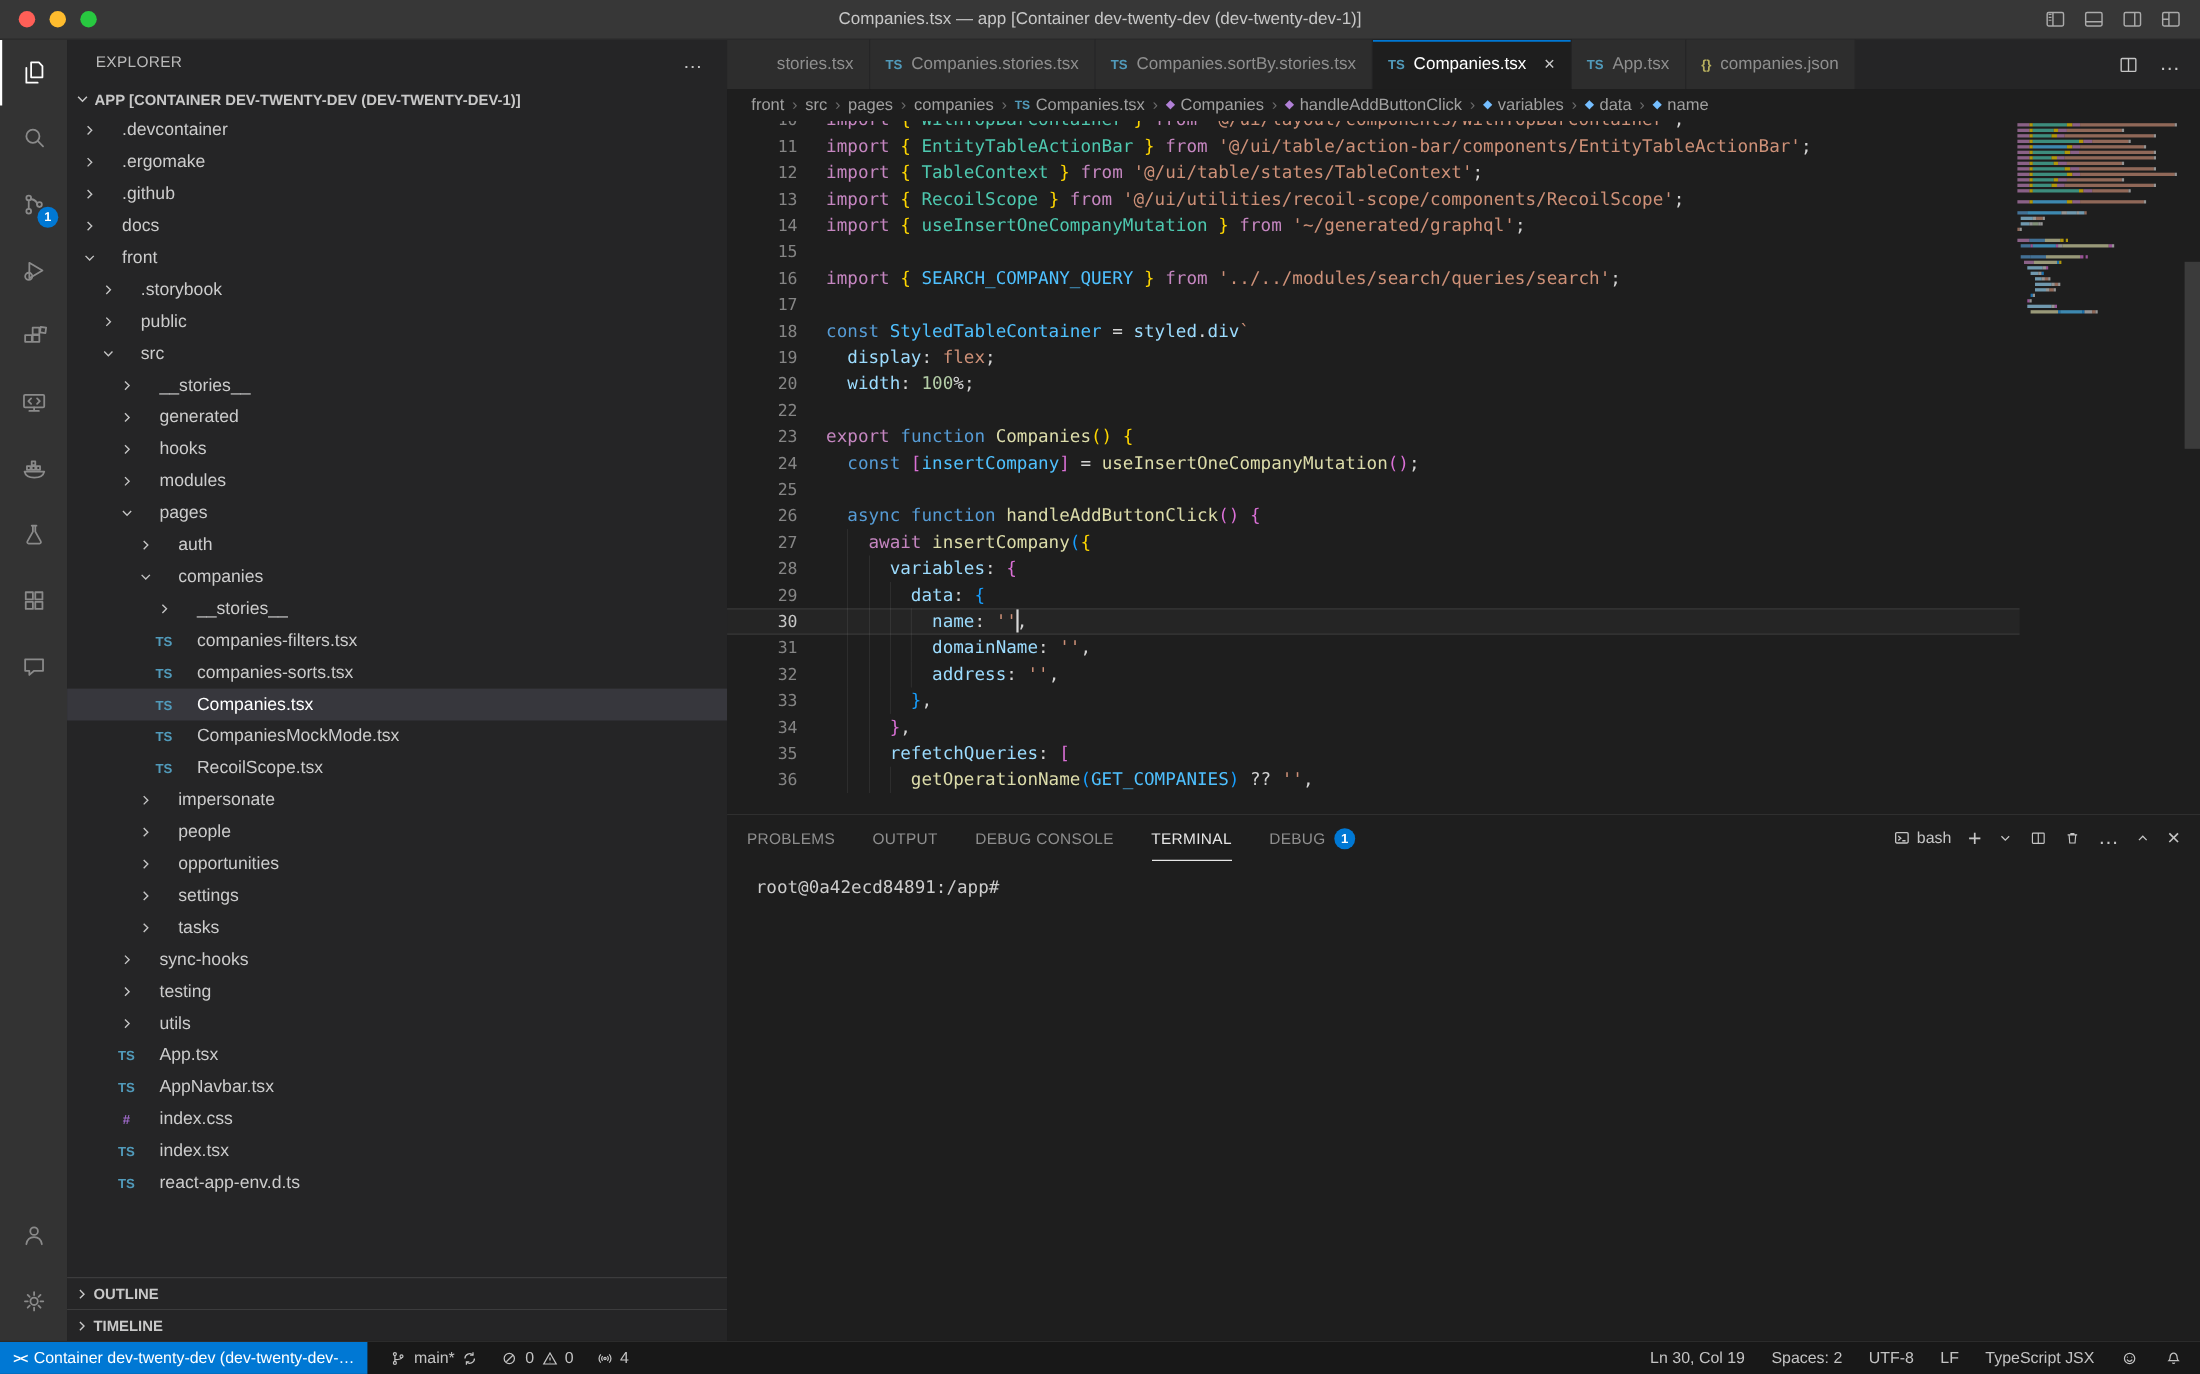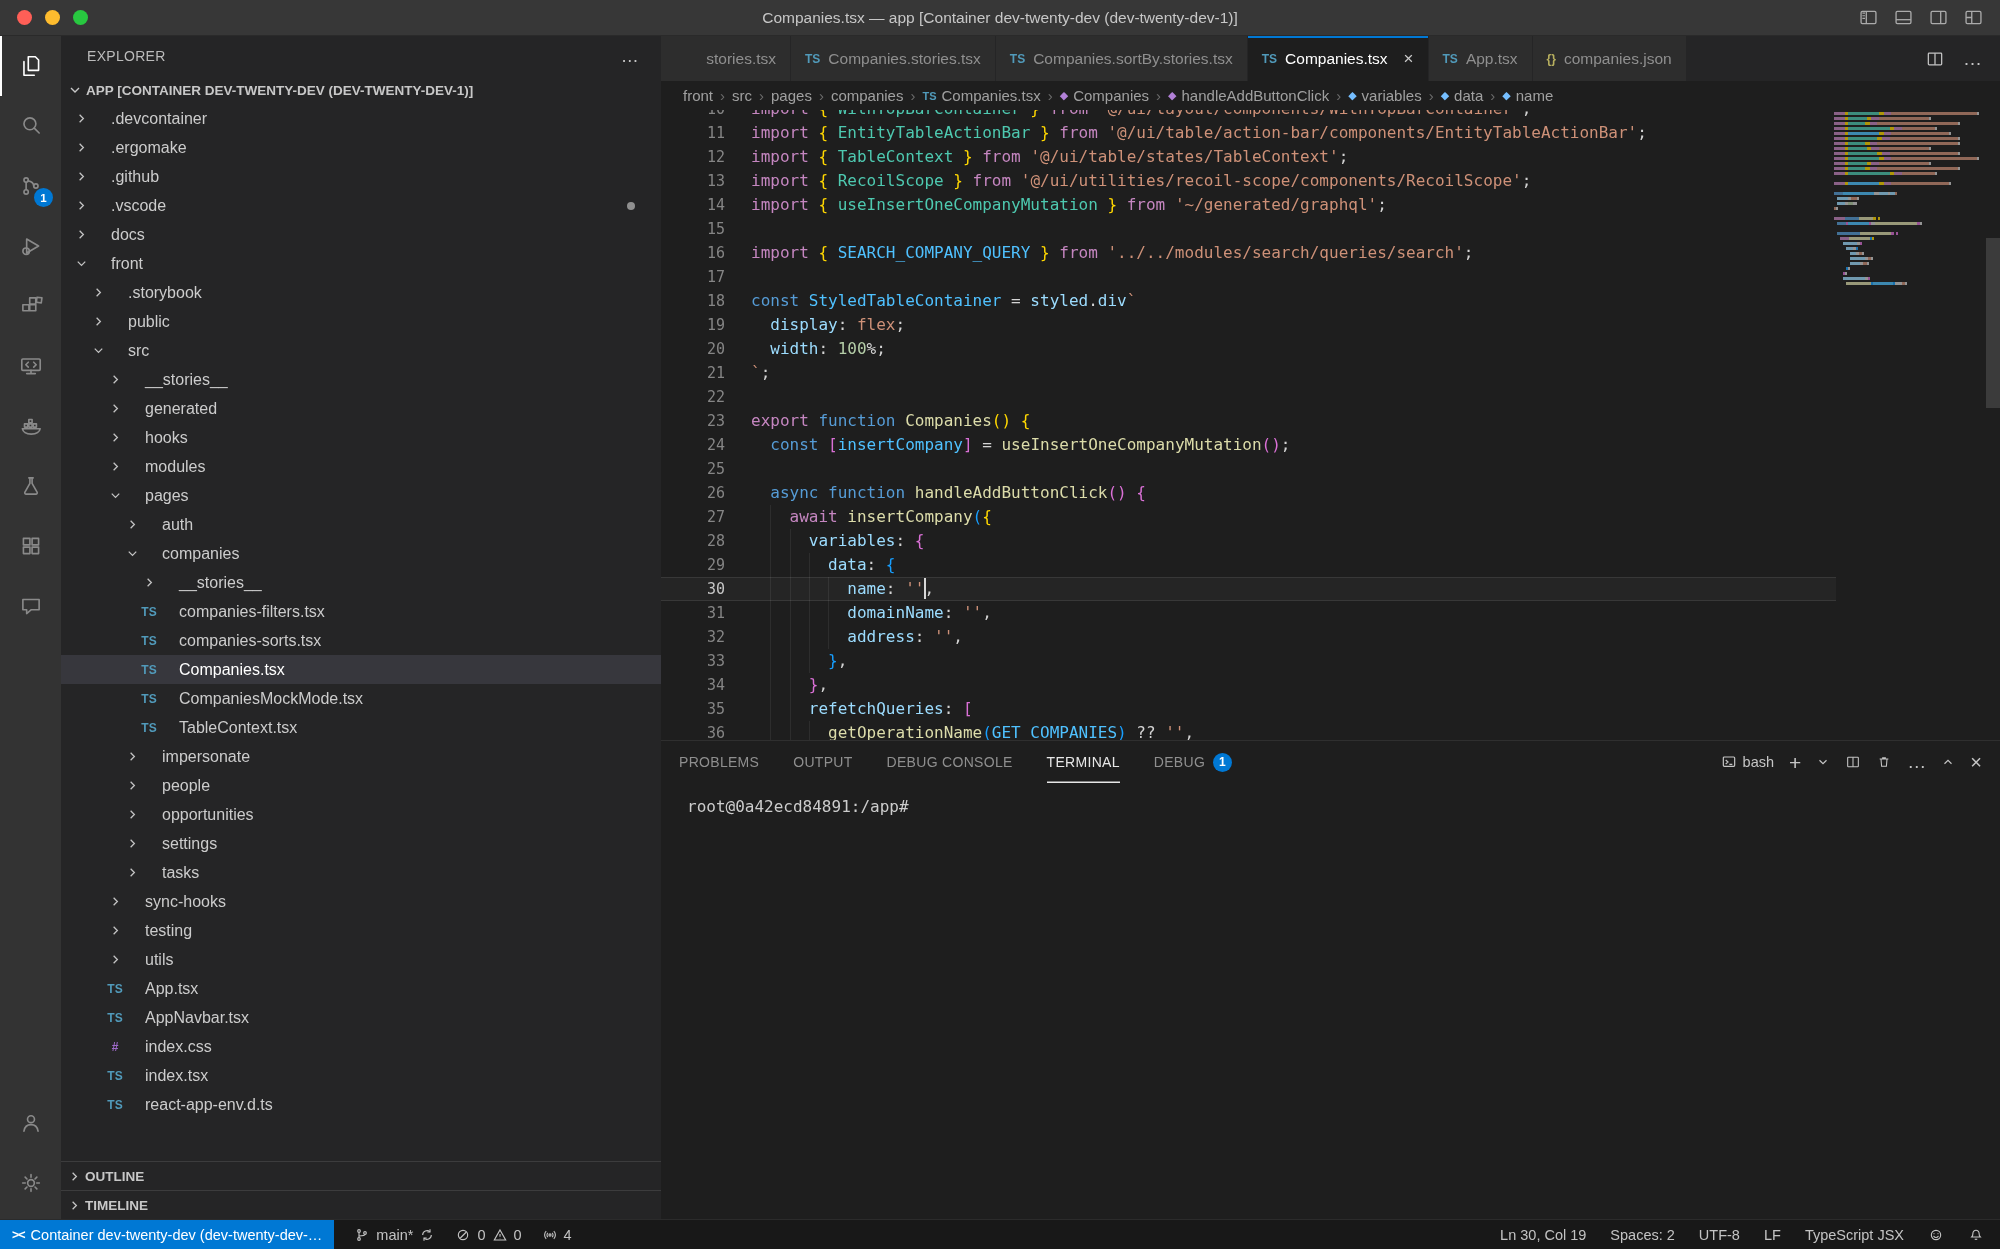--- a/index.html
+++ b/index.html
@@ -291,29 +291,20 @@
             </svg>
           </span>
           <span class="lbl">.github</span>
         </div>
         <div class="tree-row" style="padding-left: 10px;">
           <span class="slot">
             <svg width="15" height="15" viewBox="0 0 24 24" fill="none" stroke="currentColor" stroke-width="2">
               <path d="M9 6l6 6-6 6"></path>
             </svg>
           </span>
-          <span class="lbl">.vscode</span>
-          <span class="mod-dot"></span>
-        </div>
-        <div class="tree-row" style="padding-left: 10px;">
-          <span class="slot">
-            <svg width="15" height="15" viewBox="0 0 24 24" fill="none" stroke="currentColor" stroke-width="2">
-              <path d="M9 6l6 6-6 6"></path>
-            </svg>
-          </span>
           <span class="lbl">docs</span>
         </div>
         <div class="tree-row" style="padding-left: 10px;">
           <span class="slot">
             <svg width="15" height="15" viewBox="0 0 24 24" fill="none" stroke="currentColor" stroke-width="2">
               <path d="M6 9l6 6 6-6"></path>
             </svg>
           </span>
           <span class="lbl">front</span>
         </div>
@@ -416,21 +407,21 @@
         <div class="tree-row selected" style="padding-left: 78px;">
           <span class="slot chip ts">TS</span>
           <span class="lbl">Companies.tsx</span>
         </div>
         <div class="tree-row" style="padding-left: 78px;">
           <span class="slot chip ts">TS</span>
           <span class="lbl">CompaniesMockMode.tsx</span>
         </div>
         <div class="tree-row" style="padding-left: 78px;">
           <span class="slot chip ts">TS</span>
-          <span class="lbl">TableContext.tsx</span>
+          <span class="lbl">RecoilScope.tsx</span>
         </div>
         <div class="tree-row" style="padding-left: 61px;">
           <span class="slot">
             <svg width="15" height="15" viewBox="0 0 24 24" fill="none" stroke="currentColor" stroke-width="2">
               <path d="M9 6l6 6-6 6"></path>
             </svg>
           </span>
           <span class="lbl">impersonate</span>
         </div>
         <div class="tree-row" style="padding-left: 61px;">
@@ -622,21 +613,20 @@
           <div class="cl"><span class="ln">11</span><span class="ct"><span style="color: rgb(197, 134, 192);">import </span><span style="color: rgb(255, 215, 0);">{ </span><span style="color: rgb(78, 201, 176);">EntityTableActionBar</span><span style="color: rgb(255, 215, 0);"> } </span><span style="color: rgb(197, 134, 192);">from </span><span style="color: rgb(206, 145, 120);">'@/ui/table/action-bar/components/EntityTableActionBar'</span><span style="color: rgb(212, 212, 212);">;</span></span></div>
           <div class="cl"><span class="ln">12</span><span class="ct"><span style="color: rgb(197, 134, 192);">import </span><span style="color: rgb(255, 215, 0);">{ </span><span style="color: rgb(78, 201, 176);">TableContext</span><span style="color: rgb(255, 215, 0);"> } </span><span style="color: rgb(197, 134, 192);">from </span><span style="color: rgb(206, 145, 120);">'@/ui/table/states/TableContext'</span><span style="color: rgb(212, 212, 212);">;</span></span></div>
           <div class="cl"><span class="ln">13</span><span class="ct"><span style="color: rgb(197, 134, 192);">import </span><span style="color: rgb(255, 215, 0);">{ </span><span style="color: rgb(78, 201, 176);">RecoilScope</span><span style="color: rgb(255, 215, 0);"> } </span><span style="color: rgb(197, 134, 192);">from </span><span style="color: rgb(206, 145, 120);">'@/ui/utilities/recoil-scope/components/RecoilScope'</span><span style="color: rgb(212, 212, 212);">;</span></span></div>
           <div class="cl"><span class="ln">14</span><span class="ct"><span style="color: rgb(197, 134, 192);">import </span><span style="color: rgb(255, 215, 0);">{ </span><span style="color: rgb(78, 201, 176);">useInsertOneCompanyMutation</span><span style="color: rgb(255, 215, 0);"> } </span><span style="color: rgb(197, 134, 192);">from </span><span style="color: rgb(206, 145, 120);">'~/generated/graphql'</span><span style="color: rgb(212, 212, 212);">;</span></span></div>
           <div class="cl"><span class="ln">15</span><span class="ct"></span></div>
           <div class="cl"><span class="ln">16</span><span class="ct"><span style="color: rgb(197, 134, 192);">import </span><span style="color: rgb(255, 215, 0);">{ </span><span style="color: rgb(79, 193, 255);">SEARCH_COMPANY_QUERY</span><span style="color: rgb(255, 215, 0);"> } </span><span style="color: rgb(197, 134, 192);">from </span><span style="color: rgb(206, 145, 120);">'../../modules/search/queries/search'</span><span style="color: rgb(212, 212, 212);">;</span></span></div>
           <div class="cl"><span class="ln">17</span><span class="ct"></span></div>
           <div class="cl"><span class="ln">18</span><span class="ct"><span style="color: rgb(86, 156, 214);">const </span><span style="color: rgb(79, 193, 255);">StyledTableContainer</span><span style="color: rgb(212, 212, 212);"> = </span><span style="color: rgb(156, 220, 254);">styled</span><span style="color: rgb(212, 212, 212);">.</span><span style="color: rgb(156, 220, 254);">div</span><span style="color: rgb(206, 145, 120);">`</span></span></div>
           <div class="cl"><span class="ln">19</span><span class="ct"><span style="color: rgb(212, 212, 212);">  </span><span style="color: rgb(156, 220, 254);">display</span><span style="color: rgb(212, 212, 212);">: </span><span style="color: rgb(206, 145, 120);">flex</span><span style="color: rgb(212, 212, 212);">;</span></span></div>
           <div class="cl"><span class="ln">20</span><span class="ct"><span style="color: rgb(212, 212, 212);">  </span><span style="color: rgb(156, 220, 254);">width</span><span style="color: rgb(212, 212, 212);">: </span><span style="color: rgb(181, 206, 168);">100</span><span style="color: rgb(212, 212, 212);">%</span><span style="color: rgb(212, 212, 212);">;</span></span></div>
-          <div class="cl"><span class="ln">21</span><span class="ct"><span style="color: rgb(206, 145, 120);">`</span><span style="color: rgb(212, 212, 212);">;</span></span></div>
           <div class="cl"><span class="ln">22</span><span class="ct"></span></div>
           <div class="cl"><span class="ln">23</span><span class="ct"><span style="color: rgb(197, 134, 192);">export </span><span style="color: rgb(86, 156, 214);">function </span><span style="color: rgb(220, 220, 170);">Companies</span><span style="color: rgb(255, 215, 0);">()</span><span style="color: rgb(212, 212, 212);"> </span><span style="color: rgb(255, 215, 0);">{</span></span></div>
           <div class="cl"><span class="ln">24</span><span class="ct"><span style="color: rgb(212, 212, 212);">  </span><span style="color: rgb(86, 156, 214);">const </span><span style="color: rgb(218, 112, 214);">[</span><span style="color: rgb(79, 193, 255);">insertCompany</span><span style="color: rgb(218, 112, 214);">]</span><span style="color: rgb(212, 212, 212);"> = </span><span style="color: rgb(220, 220, 170);">useInsertOneCompanyMutation</span><span style="color: rgb(218, 112, 214);">()</span><span style="color: rgb(212, 212, 212);">;</span></span></div>
           <div class="cl"><span class="ln">25</span><span class="ct"></span></div>
           <div class="cl"><span class="ln">26</span><span class="ct"><span style="color: rgb(212, 212, 212);">  </span><span style="color: rgb(86, 156, 214);">async </span><span style="color: rgb(86, 156, 214);">function </span><span style="color: rgb(220, 220, 170);">handleAddButtonClick</span><span style="color: rgb(218, 112, 214);">()</span><span style="color: rgb(212, 212, 212);"> </span><span style="color: rgb(218, 112, 214);">{</span></span></div>
           <div class="cl"><span class="ln">27</span><span class="ct"><i class="guide" style="left: 2ch;"></i><span style="color: rgb(212, 212, 212);">    </span><span style="color: rgb(197, 134, 192);">await </span><span style="color: rgb(220, 220, 170);">insertCompany</span><span style="color: rgb(23, 159, 255);">(</span><span style="color: rgb(255, 215, 0);">{</span></span></div>
           <div class="cl"><span class="ln">28</span><span class="ct"><i class="guide" style="left: 2ch;"></i><i class="guide" style="left: 4ch;"></i><span style="color: rgb(212, 212, 212);">      </span><span style="color: rgb(156, 220, 254);">variables</span><span style="color: rgb(212, 212, 212);">: </span><span style="color: rgb(218, 112, 214);">{</span></span></div>
           <div class="cl"><span class="ln">29</span><span class="ct"><i class="guide" style="left: 2ch;"></i><i class="guide" style="left: 4ch;"></i><i class="guide" style="left: 6ch;"></i><span style="color: rgb(212, 212, 212);">        </span><span style="color: rgb(156, 220, 254);">data</span><span style="color: rgb(212, 212, 212);">: </span><span style="color: rgb(23, 159, 255);">{</span></span></div>
           <div class="cl current"><span class="ln">30</span><span class="ct"><i class="guide" style="left: 2ch;"></i><i class="guide" style="left: 4ch;"></i><i class="guide" style="left: 6ch;"></i><i class="guide" style="left: 8ch;"></i><span style="color: rgb(212, 212, 212);">          </span><span style="color: rgb(156, 220, 254);">name</span><span style="color: rgb(212, 212, 212);">: </span><span style="color: rgb(206, 145, 120);">''</span><span style="color: rgb(212, 212, 212);">,</span><i class="cursor" style="left: 18ch;"></i></span></div>
           <div class="cl"><span class="ln">31</span><span class="ct"><i class="guide" style="left: 2ch;"></i><i class="guide" style="left: 4ch;"></i><i class="guide" style="left: 6ch;"></i><i class="guide" style="left: 8ch;"></i><span style="color: rgb(212, 212, 212);">          </span><span style="color: rgb(156, 220, 254);">domainName</span><span style="color: rgb(212, 212, 212);">: </span><span style="color: rgb(206, 145, 120);">''</span><span style="color: rgb(212, 212, 212);">,</span></span></div>

